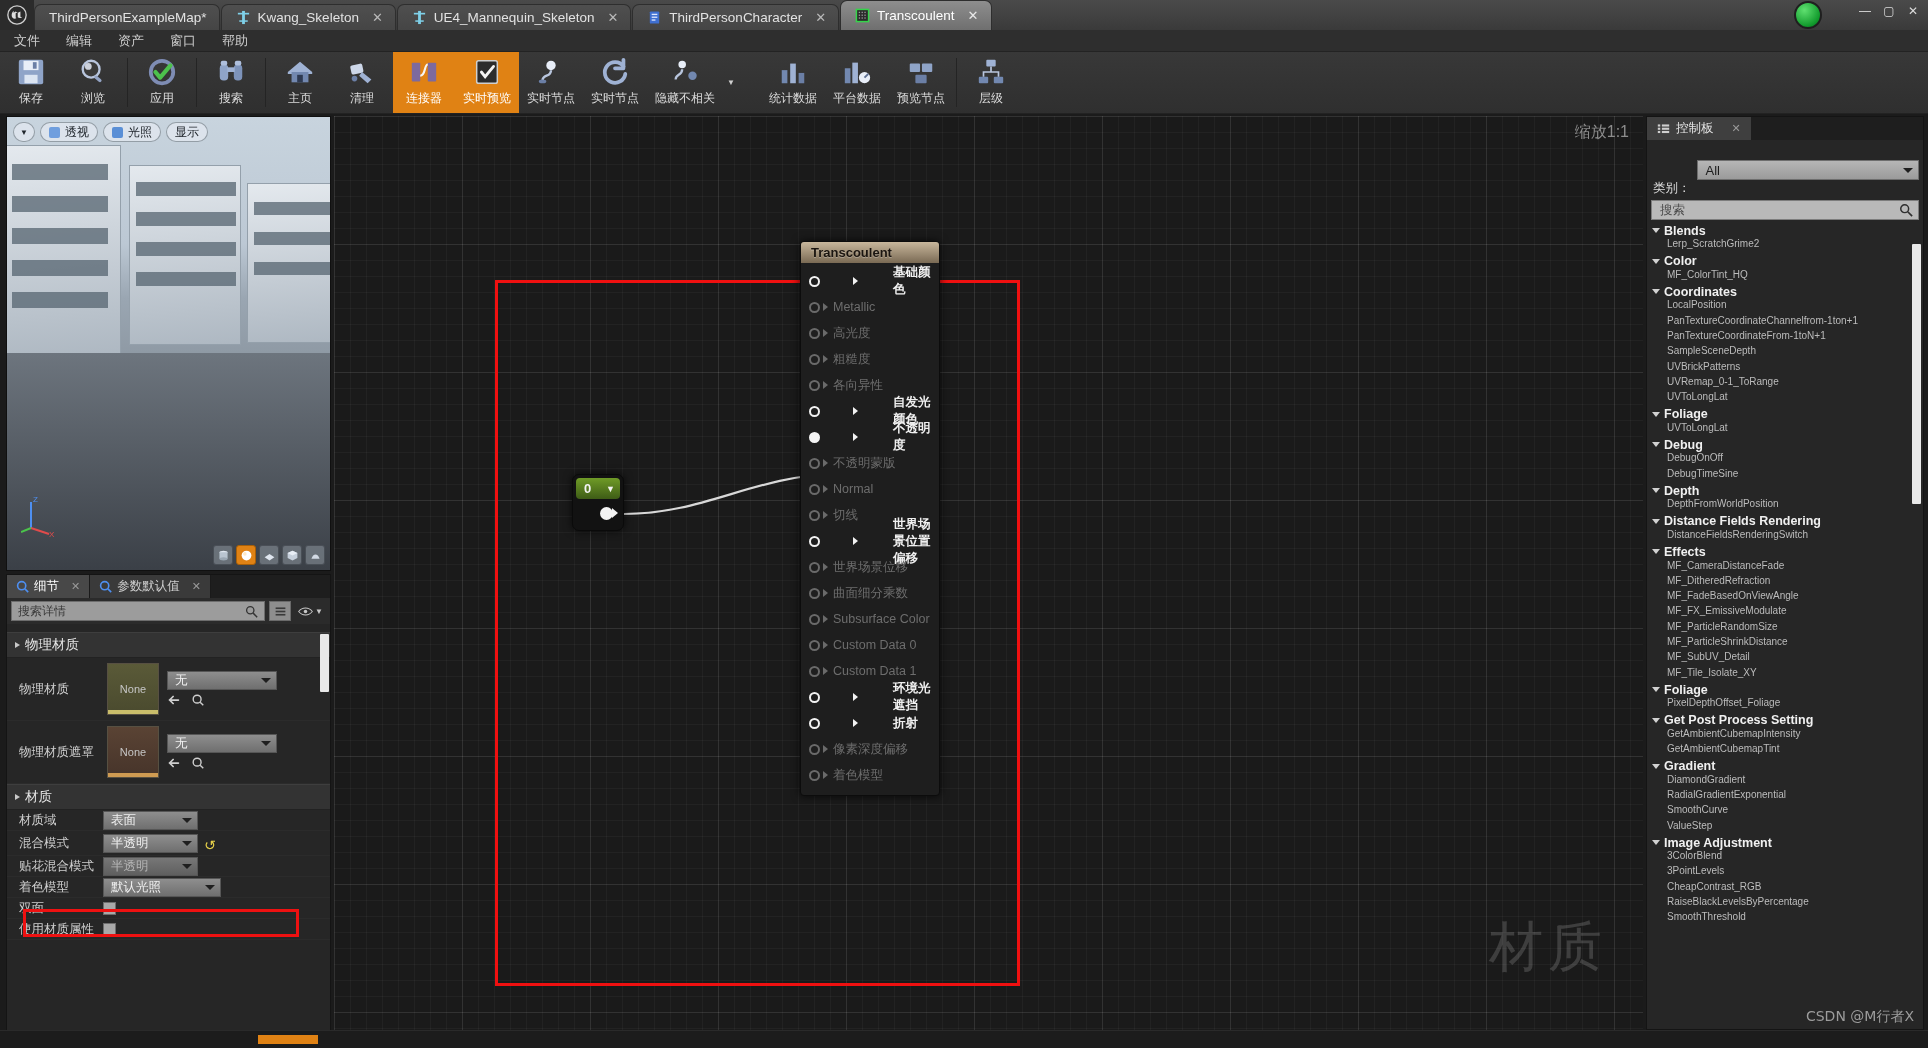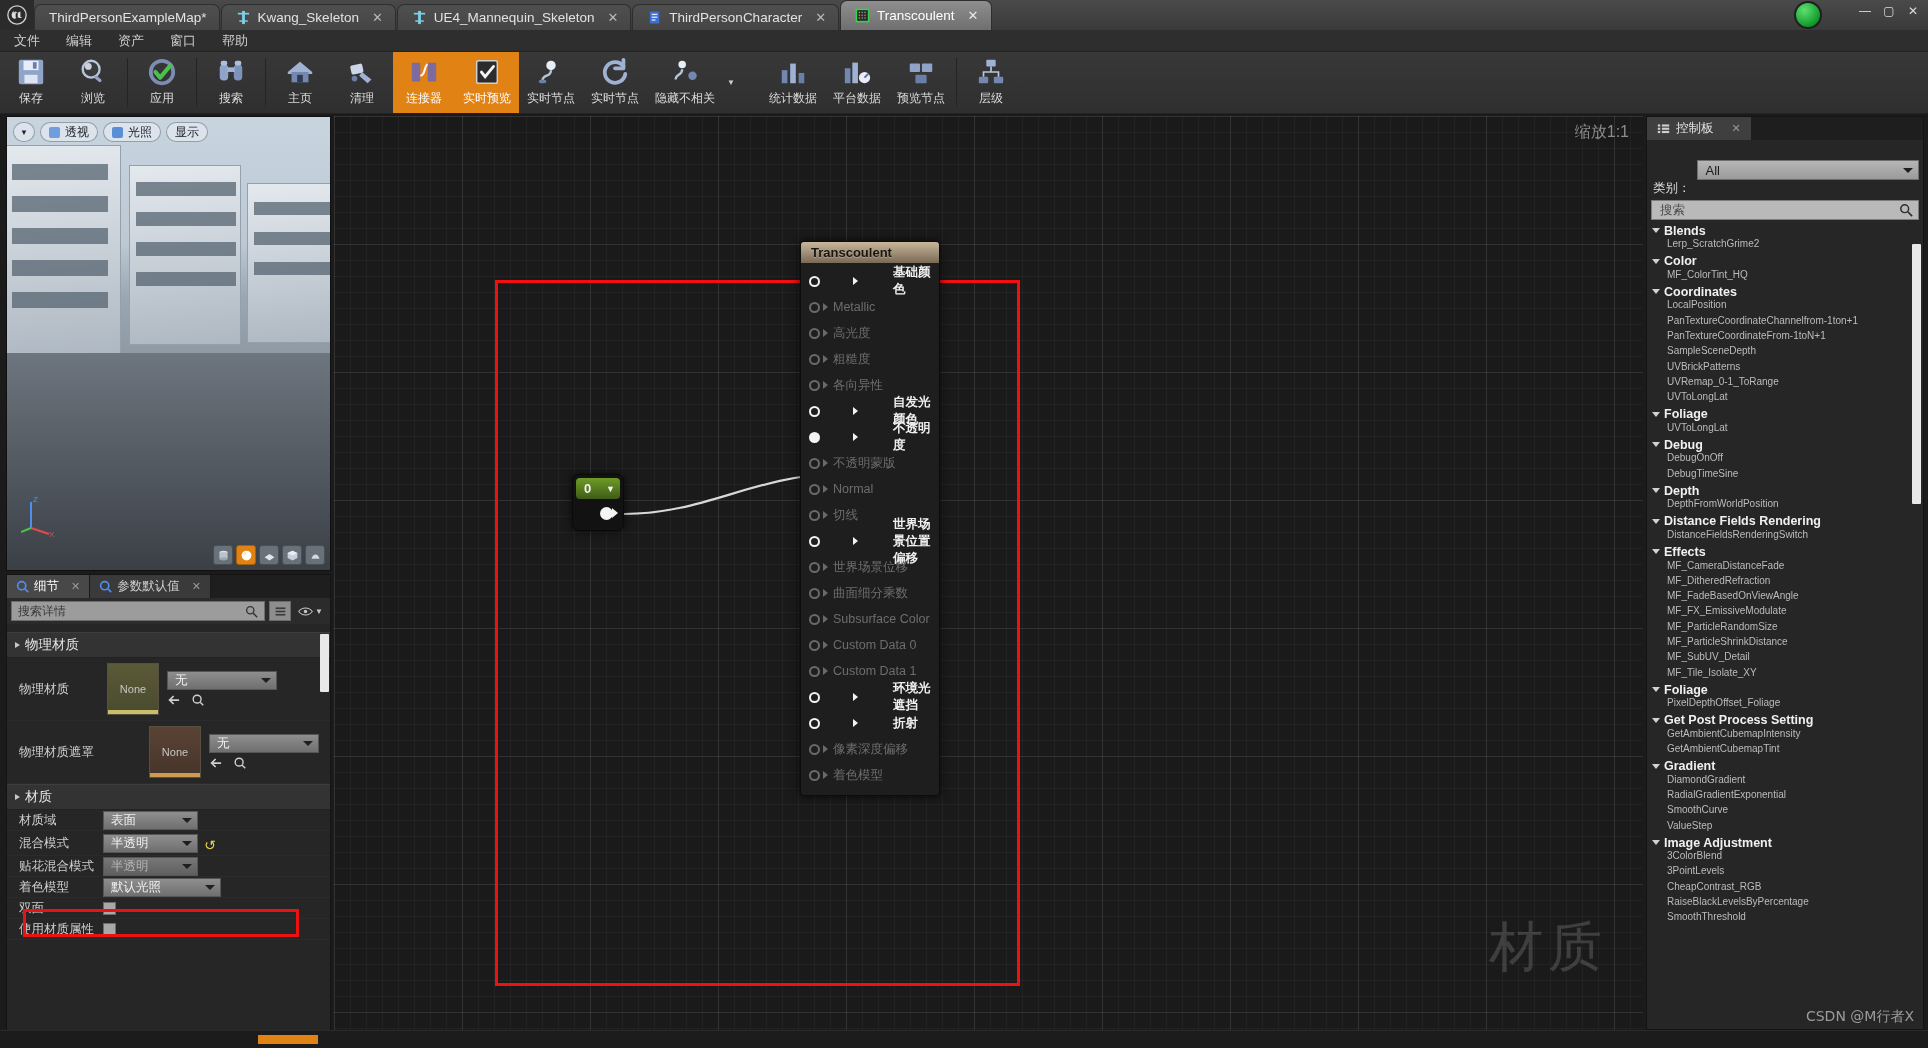--- a/index.html
+++ b/index.html
@@ -714,21 +714,21 @@
                   </svg>
                 <svg viewBox="0 0 16 16">
                   <circle cx="7" cy="7" r="4.5" fill="none" stroke="#cfcfcf" stroke-width="1.6"></circle>
                   <path d="M10.5 10.5L14 14" stroke="#cfcfcf" stroke-width="1.6"></path>
                   </svg>
               </div>
             </div>
           </div>
         </div>
       </div>
-      <div class="prow" style="min-height:62px;gap:42px;">
+      <div class="prow" style="min-height:62px;">
         <div class="pname">物理材质遮罩</div>
         <div class="pval">
           <div class="assetrow">
             <div class="thumb b">
               <span>None</span>
             </div>
             <div>
               <div class="combo" style="width:110px;">
                 <span>无</span>
                 <span class="caret"></span>

